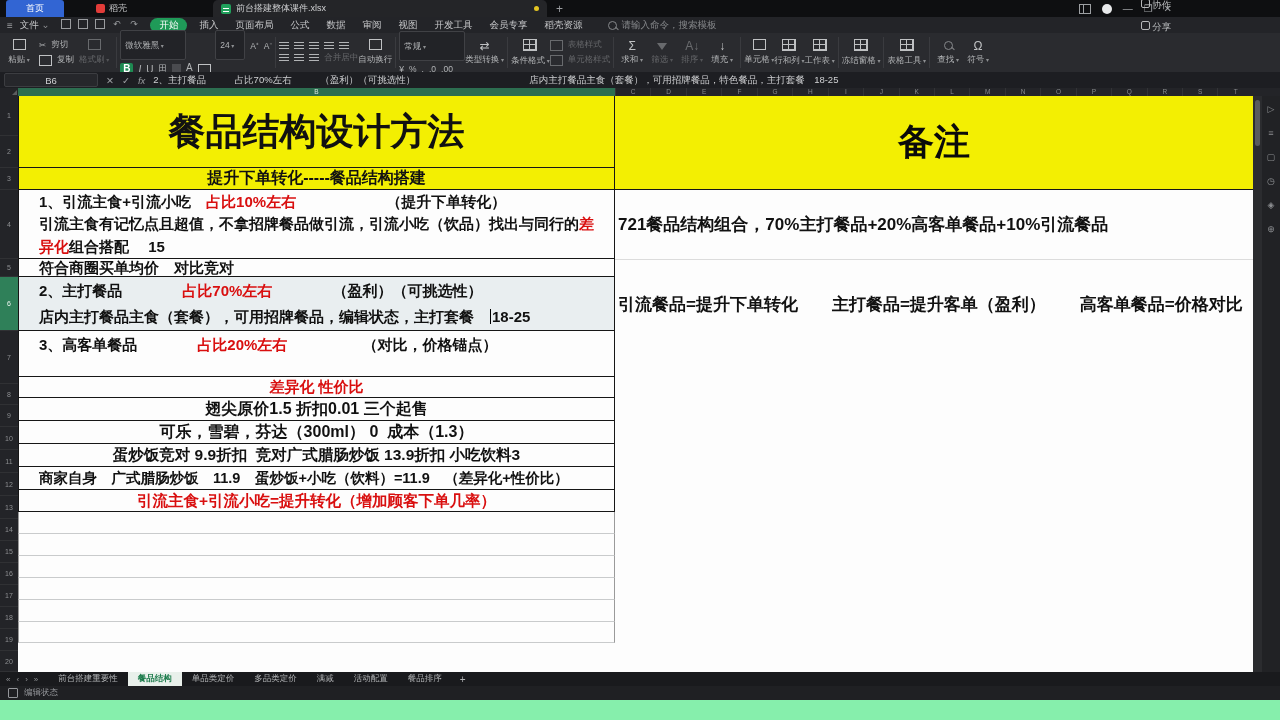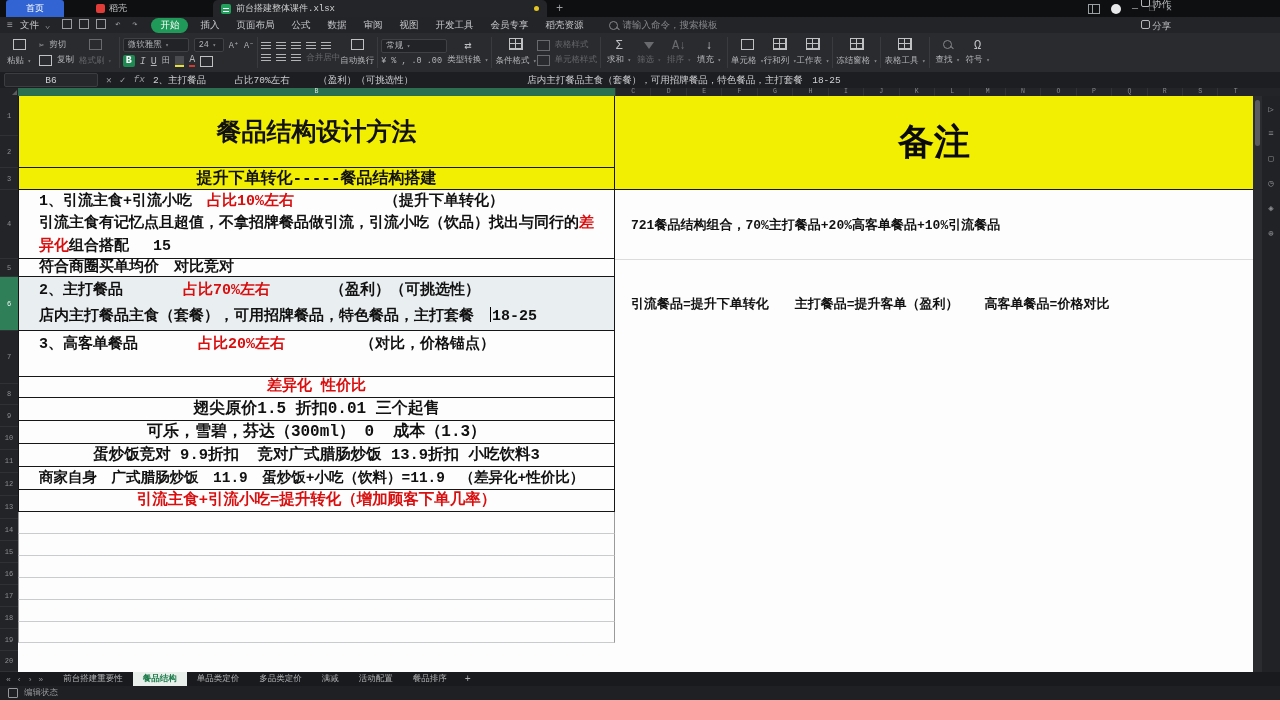--- a/index.html
+++ b/index.html
@@ -1,17 +1,17 @@
 <!DOCTYPE html>
 <html><head>
 <meta charset="utf-8">
 <style>
   html,body{margin:0;padding:0;background:#000;}
-  #app{position:relative;width:1280px;height:720px;background:#fca5a5;overflow:hidden;
-       font-family:Liberation Mono, monospace;-webkit-font-smoothing:antialiased;}
+  #app{position:relative;width:1280px;height:720px;background:#86efac;overflow:hidden;
+       font-family:Liberation Sans, sans-serif;-webkit-font-smoothing:antialiased;}
   
   .titlebar{position:absolute;left:0;top:0;width:1280px;height:17px;background:#0e0f11;}
   .ttab{position:absolute;top:0;height:17px;display:flex;align-items:center;font-size:9px;color:#c3c4c6;}
   .home-tab{left:6px;width:58px;background:#3265d3;color:#fff;justify-content:center;border-radius:3px 3px 0 0;}
   .docer-tab{left:96px;gap:4px;}
   .docer-ic{width:9px;height:9px;background:#e23c39;border-radius:2px;display:inline-block;}
   .doc-tab{left:213px;width:334px;background:#242528;border-radius:5px 5px 0 0;padding:0 8px;gap:5px;box-sizing:border-box;}
   .xls-ic{width:10px;height:10px;background:#21a15c;border-radius:2px;position:relative;flex:none;}
   .xls-ic:after{content:"";position:absolute;left:2px;top:2px;right:2px;bottom:2px;
     background:linear-gradient(#fff 0 1px,transparent 1px) 0 2px/100% 3px repeat-y;}
@@ -43,23 +43,23 @@
           display:flex;align-items:stretch;color:#b2b4b6;font-size:8.5px;}
   .rdiv{width:1px;background:#3a3b3f;margin:4px 3px;}
   .rgroup{display:flex;align-items:center;gap:5px;padding:0 4px;}
   .rbig{display:flex;flex-direction:column;align-items:center;justify-content:center;gap:2px;min-width:30px;}
   .ric{font-size:12px;line-height:12px;color:#bfc1c3;}
   .rlb{white-space:nowrap;}
   .rlb:after{content:" ▾";font-size:6px;color:#8d8f92;}
   .rsm{display:flex;flex-direction:column;justify-content:center;gap:3px;}
   .rrow{display:flex;align-items:center;gap:5px;white-space:nowrap;}
   .gray{opacity:.42;}
-  .fontbox{background:#222327;border:1px solid #404145;border-radius:2px;padding:0 4px;height:12px;line-height:12px;min-width:56px;}
+  .fontbox{background:#222327;border:1px solid #404145;border-radius:2px;padding:8px 4px;height:12px;line-height:12px;min-width:56px;}
   .fontbox:after{content:" ▾";font-size:6px;color:#8d8f92;}
-  .szbox{min-width:20px;}
+  .szbox{min-width:20px;margin-left:24px;}
   .bld{background:#1e8a52;color:#fff;font-weight:700;padding:0 3px;border-radius:2px;font-size:10px;line-height:12px;}
   .itl{font-style:italic;font-size:10px;}
   .unl{text-decoration:underline;font-size:10px;}
   .aclr{font-size:10px;border-bottom:2px solid #d23b33;line-height:10px;}
   .fclr{display:inline-block;width:9px;height:9px;background:#4a4b4f;border-bottom:2px solid #e8e13a;}
   .bars{display:inline-block;width:10px;height:7px;
         background:repeating-linear-gradient(180deg,#b2b4b6 0 1px,transparent 1px 3px);}
   .igrid{display:inline-block;width:12px;height:10px;border:1px solid #bfc1c3;
         background:linear-gradient(#bfc1c3 0 1px,transparent 1px) 0 4px/100% 5px repeat-y,
                    linear-gradient(90deg,#bfc1c3 0 1px,transparent 1px) 5px 0/6px 100% repeat-x;}
@@ -81,33 +81,33 @@
   .letters span{flex:1;text-align:center;line-height:8px;border-left:1px solid #323336;}
   
   .gridarea{position:absolute;left:0;top:96px;width:1280px;height:576px;background:#202124;}
   .rowheads{position:absolute;left:0;top:0;width:18px;height:576px;background:#232428;}
   .rh{box-sizing:border-box;border-bottom:1px solid #303134;color:#8d8f92;font-size:7px;display:flex;align-items:center;justify-content:center;}
   .rh.sel{background:#2f8059;color:#eef5f1;}
   .colB{position:absolute;left:18px;top:0;width:597px;height:576px;background:#fdfdfd;}
   .tblock{box-sizing:border-box;border-left:1px solid #161616;border-right:1px solid #161616;}
   .crow{box-sizing:border-box;border-bottom:1px solid #161616;overflow:hidden;color:#111;font-weight:700;}
   .yellow{background:#f3ef02;}
-  .c-title{font-size:25px;display:flex;align-items:center;justify-content:center;}
+  .c-title{font-size:37px;display:flex;align-items:center;justify-content:center;}
   .c-sub{font-size:16px;display:flex;align-items:center;justify-content:center;}
   .line{padding-left:20px;white-space:pre;font-size:15px;}
   .ctr{text-align:center;padding-left:0;}
   .rd{color:#d90f0f;}
   .selrow{background:#e9eef0;}
   .cursor{display:inline-block;width:1px;height:15px;background:#000;vertical-align:-2px;margin:0 1px;}
   .erow{box-sizing:border-box;height:22px;border-bottom:1px solid #c9cbcc;border-left:1px solid #9a9a9a;border-right:1px solid #9a9a9a;}
   .rightarea{position:absolute;left:615px;top:0;width:638px;height:576px;background:#fdfdfd;}
   .notes-head{box-sizing:border-box;height:94px;background:#f3ef02;border-bottom:1px solid #161616;
               display:flex;align-items:center;justify-content:center;font-size:36px;font-weight:700;color:#0a0a0a;}
   .noteline{position:absolute;left:0;right:0;border-top:1px solid #dcdcdc;}
-  .note{position:absolute;left:16px;right:4px;font-size:13px;font-weight:700;color:#111;white-space:pre;display:flex;align-items:center;}
+  .note{position:absolute;left:3px;right:4px;font-size:17px;font-weight:700;color:#111;white-space:pre;display:flex;align-items:center;}
   .vscroll{position:absolute;left:1253px;top:0;width:9px;height:576px;background:#2b2c2f;}
   .vthumb{position:absolute;left:2px;top:4px;width:5px;height:46px;background:#595b5e;border-radius:3px;}
   .sidebar{position:absolute;left:1262px;top:0;width:18px;height:576px;background:#212225;display:flex;flex-direction:column;align-items:center;padding-top:8px;gap:14px;box-sizing:border-box;color:#8b8d90;font-size:9px;}
   
   .sheetbar{position:absolute;left:0;top:672px;width:1280px;height:14px;background:#191a1d;display:flex;align-items:center;font-size:8.5px;color:#b0b2b4;}
   .snav{display:flex;gap:6px;padding:0 10px 0 6px;color:#8d8f92;font-size:8px;}
   .stab{padding:0 10px;height:14px;display:flex;align-items:center;white-space:nowrap;}
   .stab.active{background:#e9f0eb;color:#1d7c4c;font-weight:700;}
   .addsheet{padding:0 8px;font-size:10px;}
   
@@ -388,21 +388,21 @@
         <div class="crow" style="height:69px">
           <div class="line" style="line-height:23px"><span>1、引流主食+引流小吃　</span><span class="rd">占比10%左右</span><span>　　　　　　（提升下单转化）</span></div>
           <div class="line" style="line-height:22px"><span>引流主食有记忆点且超值，不拿招牌餐品做引流，引流小吃（饮品）找出与同行的</span><span class="rd">差</span></div>
           <div class="line" style="line-height:23px"><span class="rd">异化</span><span>组合搭配　 15</span></div>
         </div>
         <div class="crow" style="height:18px">
           <div class="line" style="line-height:17px">符合商圈买单均价　对比竞对</div>
         </div>
         <div class="crow selrow" style="height:54px">
           <div class="line" style="line-height:27px"><span>2、主打餐品　　　　</span><span class="rd">占比70%左右</span><span>　　　　（盈利）（可挑选性）</span></div>
-          <div class="line" style="line-height:26px"><span>店内主打餐品主食（套餐），可用招牌餐品，特色餐品，主打套餐　</span><span class="cursor"></span><span>18-25</span></div>
+          <div class="line" style="line-height:26px"><span>店内主打餐品主食（套餐），可用招牌餐品，编辑状态，主打套餐　</span><span class="cursor"></span><span>18-25</span></div>
         </div>
         <div class="crow" style="height:46px">
           <div class="line" style="line-height:27px"><span>3、高客单餐品　　　　</span><span class="rd">占比20%左右</span><span>　　　　　（对比，价格锚点）</span></div>
         </div>
         <div class="crow" style="height:21px">
           <div class="line ctr rd" style="line-height:20px">差异化 性价比</div>
         </div>
         <div class="crow" style="height:23px">
           <div class="line ctr" style="line-height:22px;font-size:16px">翅尖原价1.5 折扣0.01 三个起售</div>
         </div>

